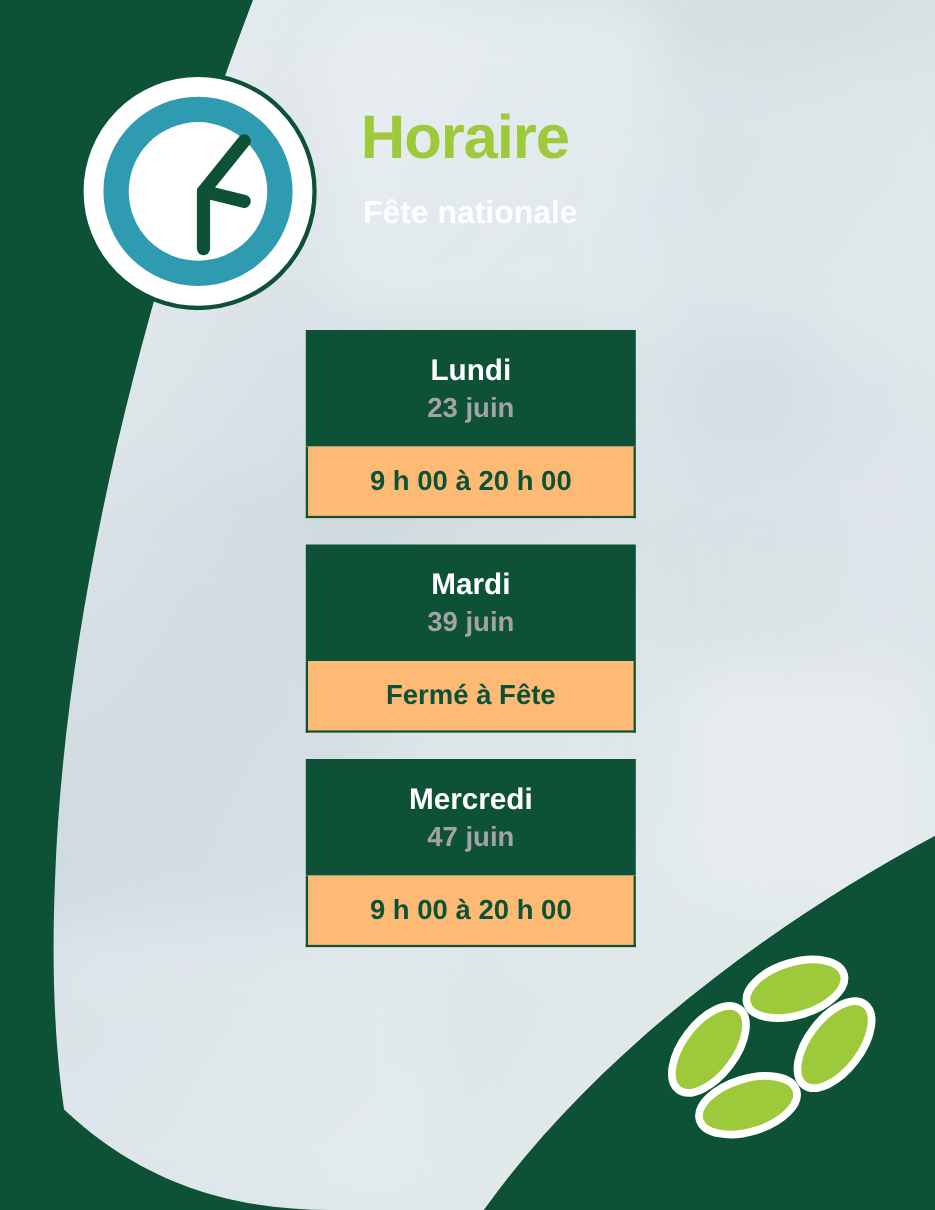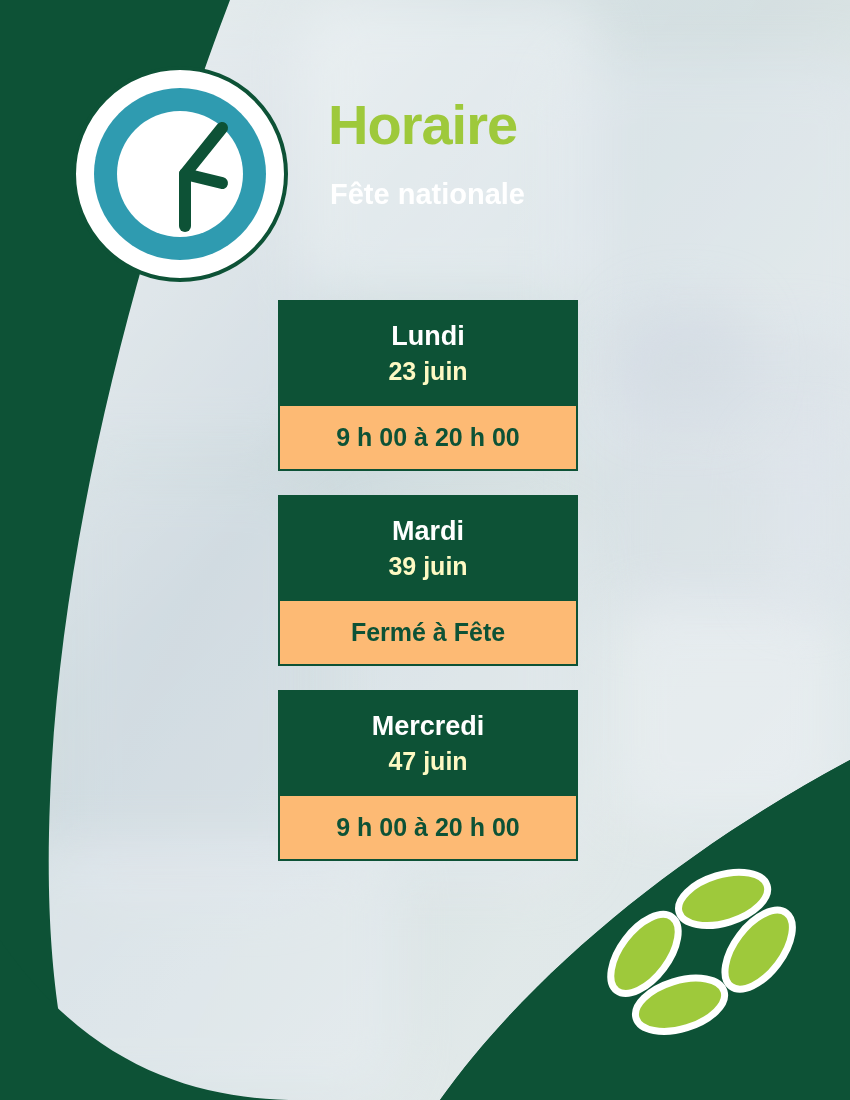--- a/index.html
+++ b/index.html
@@ -114,21 +114,21 @@
   }
   .card-day {
     font-size: 27px;
     font-weight: bold;
     color: #ffffff;
     line-height: 32px;
   }
   .card-date {
     font-size: 25px;
     font-weight: bold;
-    color: #fef9c3;
+    color: #a3a3a3;
     line-height: 34px;
     margin-top: 2px;
   }
   .card-hours {
     background: #fdba74;
     border: 2px solid #0d5236;
     border-top: none;
     padding: 17px 10px;
     text-align: center;
     font-size: 25px;

